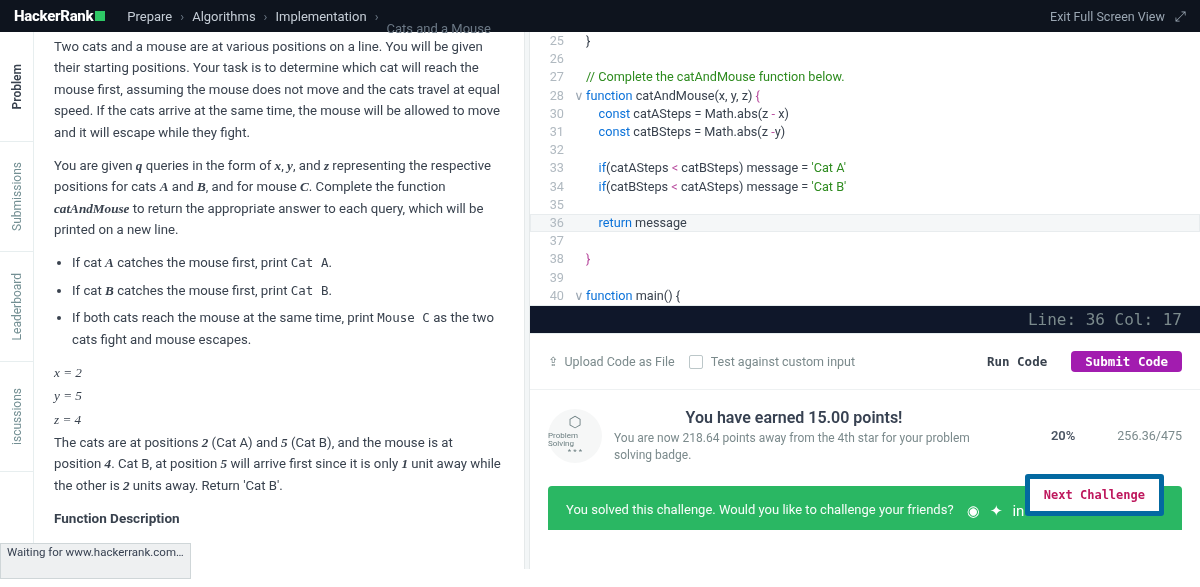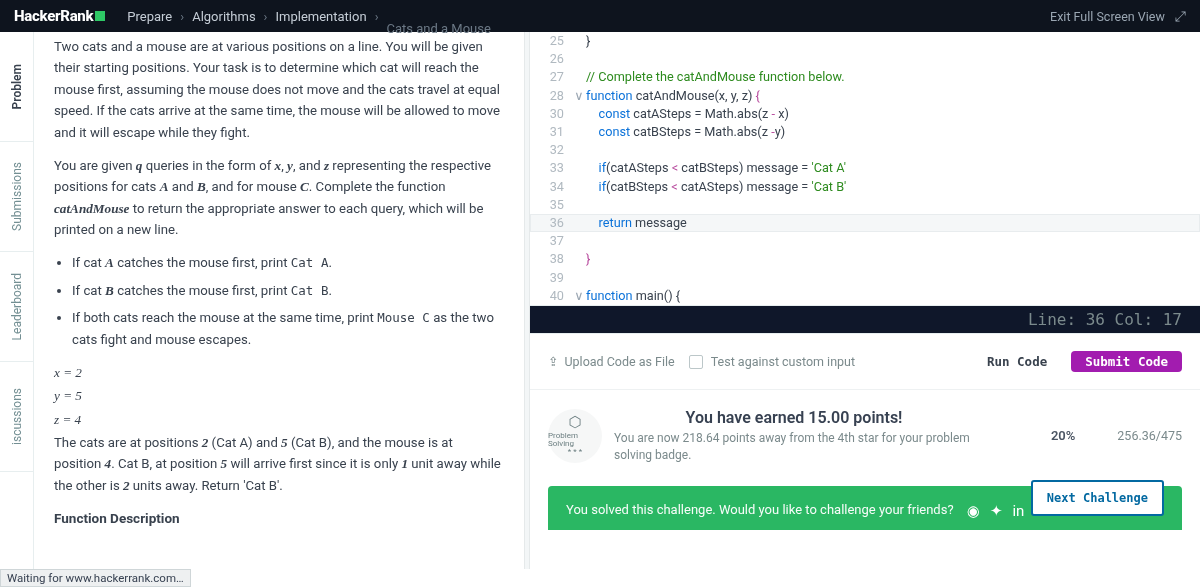--- a/index.html
+++ b/index.html
@@ -63,23 +63,23 @@
 .points-text h3 { font-size:16px; font-weight:600; color:#374151; margin-bottom:3px;text-align:center; }
 .points-text p { font-size:12px; color:#7b8a8c; max-width:360px; line-height:1.4; }
 .pct { font-size:13px; color:#4b5563; font-weight:600; margin-left:auto; margin-right:30px; }
 .frac { font-size:12.5px; color:#7b8a8c; }
 
 .congrats { margin:4px 18px 0 18px; background:#2ab763; color:#fff; border-radius:4px 4px 0 0; padding:16px 18px 10px; position:relative; }
 .congrats h2 { font-size:22px; font-weight:700; margin-bottom:8px; }
 .congrats p { font-size:13px; opacity:.96; display:inline; }
 .congrats .social { display:inline-flex; gap:10px; margin-left:10px; vertical-align:middle; }
 .congrats .social span { font-size:15px; }
-.btn-next { position:absolute; right:18px; bottom:14px; background:#fff; color:#0369a1; border:2px solid #0369a1; padding:9px 14px; border-radius:3px; font-weight:700; font-family:Menlo,Consolas,monospace; font-size:12px; cursor:pointer; }
-
-.statusbar { position:absolute; bottom:0; left:0; height:18px; background:#eef0f1; border:1px solid #cfd6d8; font-size:11.5px; color:#374151; padding:1px 6px; }
+.btn-next { position:absolute; right:18px; bottom:14px; background:#fff; color:#be185d; border:5px solid #0369a1; padding:9px 14px; border-radius:3px; font-weight:700; font-family:Menlo,Consolas,monospace; font-size:12px; cursor:pointer; }
+
+.statusbar { position:absolute; bottom:8px; left:0; height:36px; background:#eef0f1; border:1px solid #cfd6d8; font-size:11.5px; color:#374151; padding:1px 6px; }
 </style>
 </head>
 <body>
 
 <div class="topbar">
   <div class="logo">
     <span>HackerRank</span>
     <span class="logo-square"></span>
   </div>
   <div class="crumbs">

